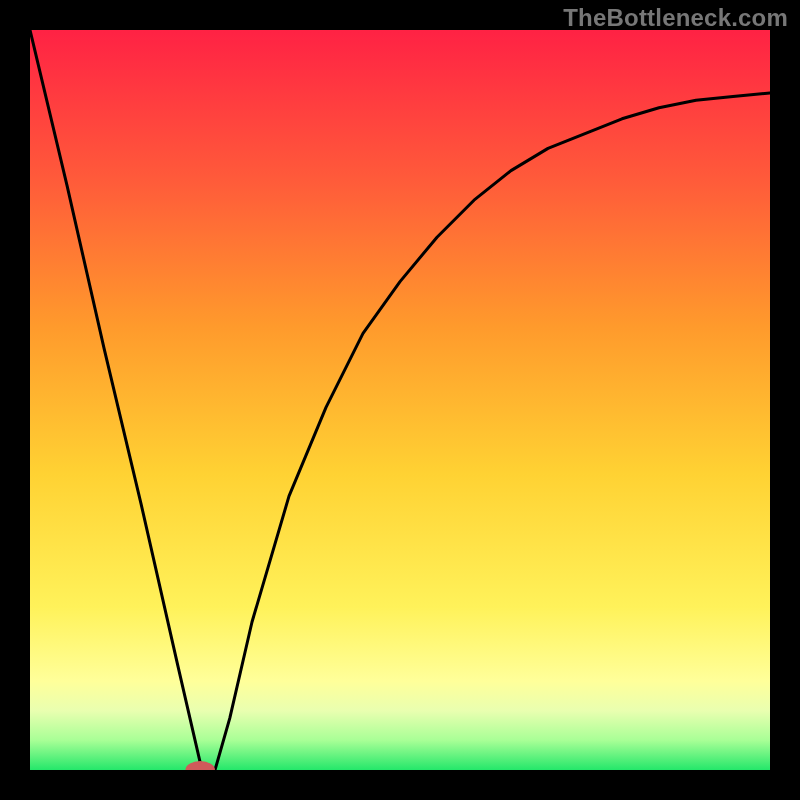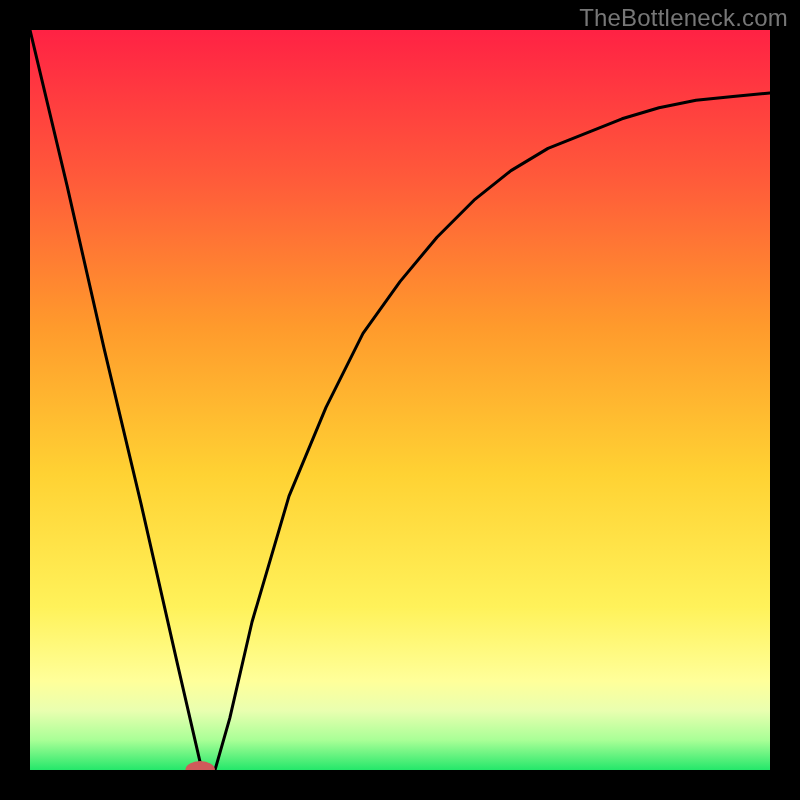--- a/index.html
+++ b/index.html
@@ -16,21 +16,21 @@
     width: 800px;
     height: 800px;
     background: #000;
   }
   .watermark {
     position: absolute;
     top: 4px;
     right: 12px;
     color: #777;
     font-size: 24px;
-    font-weight: 400;
+    font-weight: 700;
     letter-spacing: 0.2px;
     z-index: 10;
   }
   .plot {
     position: absolute;
     left: 30px;
     top: 30px;
     width: 740px;
     height: 740px;
   }

